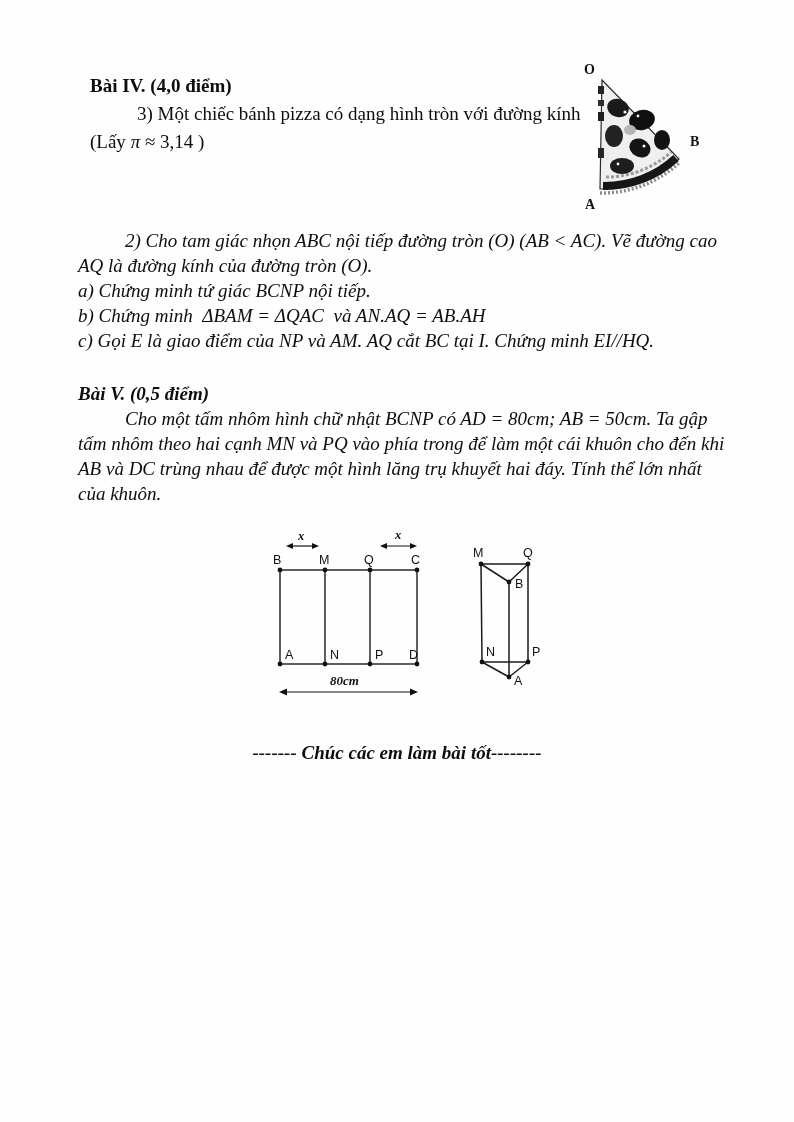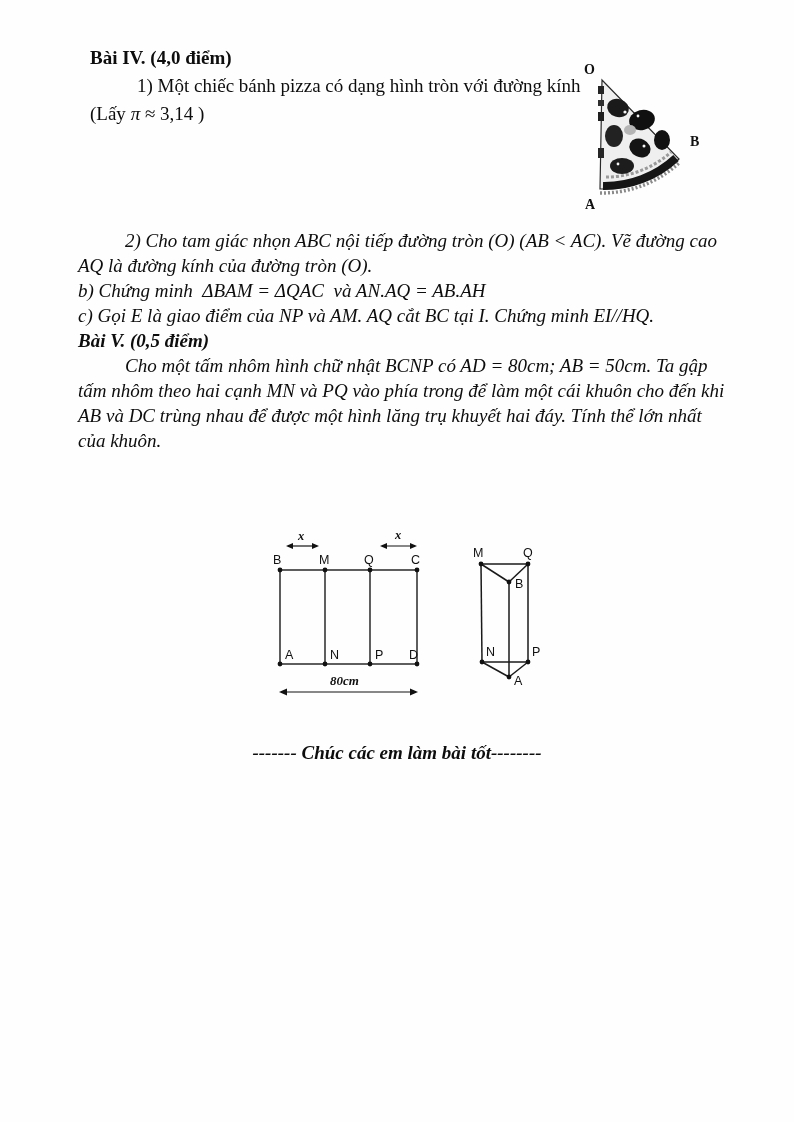--- a/index.html
+++ b/index.html
@@ -13,21 +13,21 @@
   }
   .block-a{
     position:absolute;left:90px;top:44px;width:560px;
     font-size:19px;line-height:28px;
   }
   .block-b{
     position:absolute;left:78px;top:228px;width:645px;
     font-size:19px;line-height:25px;font-style:italic;
   }
   .line{white-space:pre;}
-  .b{font-weight:bold;}
+  .b{font-weight:bold;margin-top:28px;}
   .indent{padding-left:47px;}
   sup.deg{font-size:12px;line-height:0;}
   .pi{font-style:italic;}
   .fig{position:absolute;}
   .fig-pizza{left:578px;top:56px;}
   .fig-net{left:268px;top:526px;}
   .fig-prism{left:460px;top:533px;}
   .footer-line{
     position:absolute;left:0;top:742px;width:794px;
     text-align:center;
@@ -37,21 +37,21 @@
   svg text.geo{font-family:"Liberation Sans",sans-serif;font-size:12.5px;fill:#111;}
   svg text.ser{font-family:"Liberation Serif",serif;fill:#111;}
 </style>
 </head>
 <body>
 
 <div class="page">
 
   <div class="block-a">
     <div class="line b">Bài IV. (4,0 điểm)</div>
-    <div class="line indent">1) Một chiếc bánh pizza có dạng hình tròn với đường kính</div>
+    <div class="line indent">3) Một chiếc bánh pizza có dạng hình tròn với đường kính</div>
     <div class="line"><span>(Lấy </span><span class="pi">π</span><span> ≈ 3,14 )</span></div>
   </div>
 
   <svg class="fig fig-pizza" width="132" height="158" viewBox="0 0 132 158">
 
     <path d="M24,24 L22,133 A113,113 0 0 0 101,103 Z" fill="#efefef" stroke="#2a2a2a" stroke-width="1.2"></path>
 
     <path d="M22,137 A114,114 0 0 0 102,106" fill="none" stroke="#8a8a8a" stroke-width="3.5" stroke-dasharray="2,2"></path>
 
     <path d="M25,130 A105,105 0 0 0 98,102" fill="none" stroke="#161616" stroke-width="8"></path>
@@ -76,20 +76,21 @@
       <rect x="20" y="92" width="6" height="10" fill="#262626"></rect>
     </g>
     <text class="ser" x="6" y="18" font-size="14" font-weight="bold">O</text>
     <text class="ser" x="112" y="90" font-size="14" font-weight="bold">B</text>
     <text class="ser" x="7" y="153" font-size="14" font-weight="bold">A</text>
   </svg>
 
   <div class="block-b">
     <div class="line indent">2) Cho tam giác nhọn ABC nội tiếp đường tròn (O) (AB &lt; AC). Vẽ đường cao</div>
     <div class="line">AQ là đường kính của đường tròn (O).</div>
+    <div class="line">a) Chứng minh tứ giác BCNP nội tiếp.</div>
     <div class="line">b) Chứng minh  ΔBAM = ΔQAC  và AN.AQ = AB.AH</div>
     <div class="line">c) Gọi E là giao điểm của NP và AM. AQ cắt BC tại I. Chứng minh EI//HQ.</div>
     <div class="line b">Bài V. (0,5 điểm)</div>
     <div class="line indent">Cho một tấm nhôm hình chữ nhật BCNP có AD = 80cm; AB = 50cm. Ta gập</div>
     <div class="line">tấm nhôm theo hai cạnh MN và PQ vào phía trong để làm một cái khuôn cho đến khi</div>
     <div class="line">AB và DC trùng nhau để được một hình lăng trụ khuyết hai đáy. Tính thể lớn nhất</div>
     <div class="line">của khuôn.</div>
   </div>
 
   <svg class="fig fig-net" width="164" height="182" viewBox="0 0 164 182">

